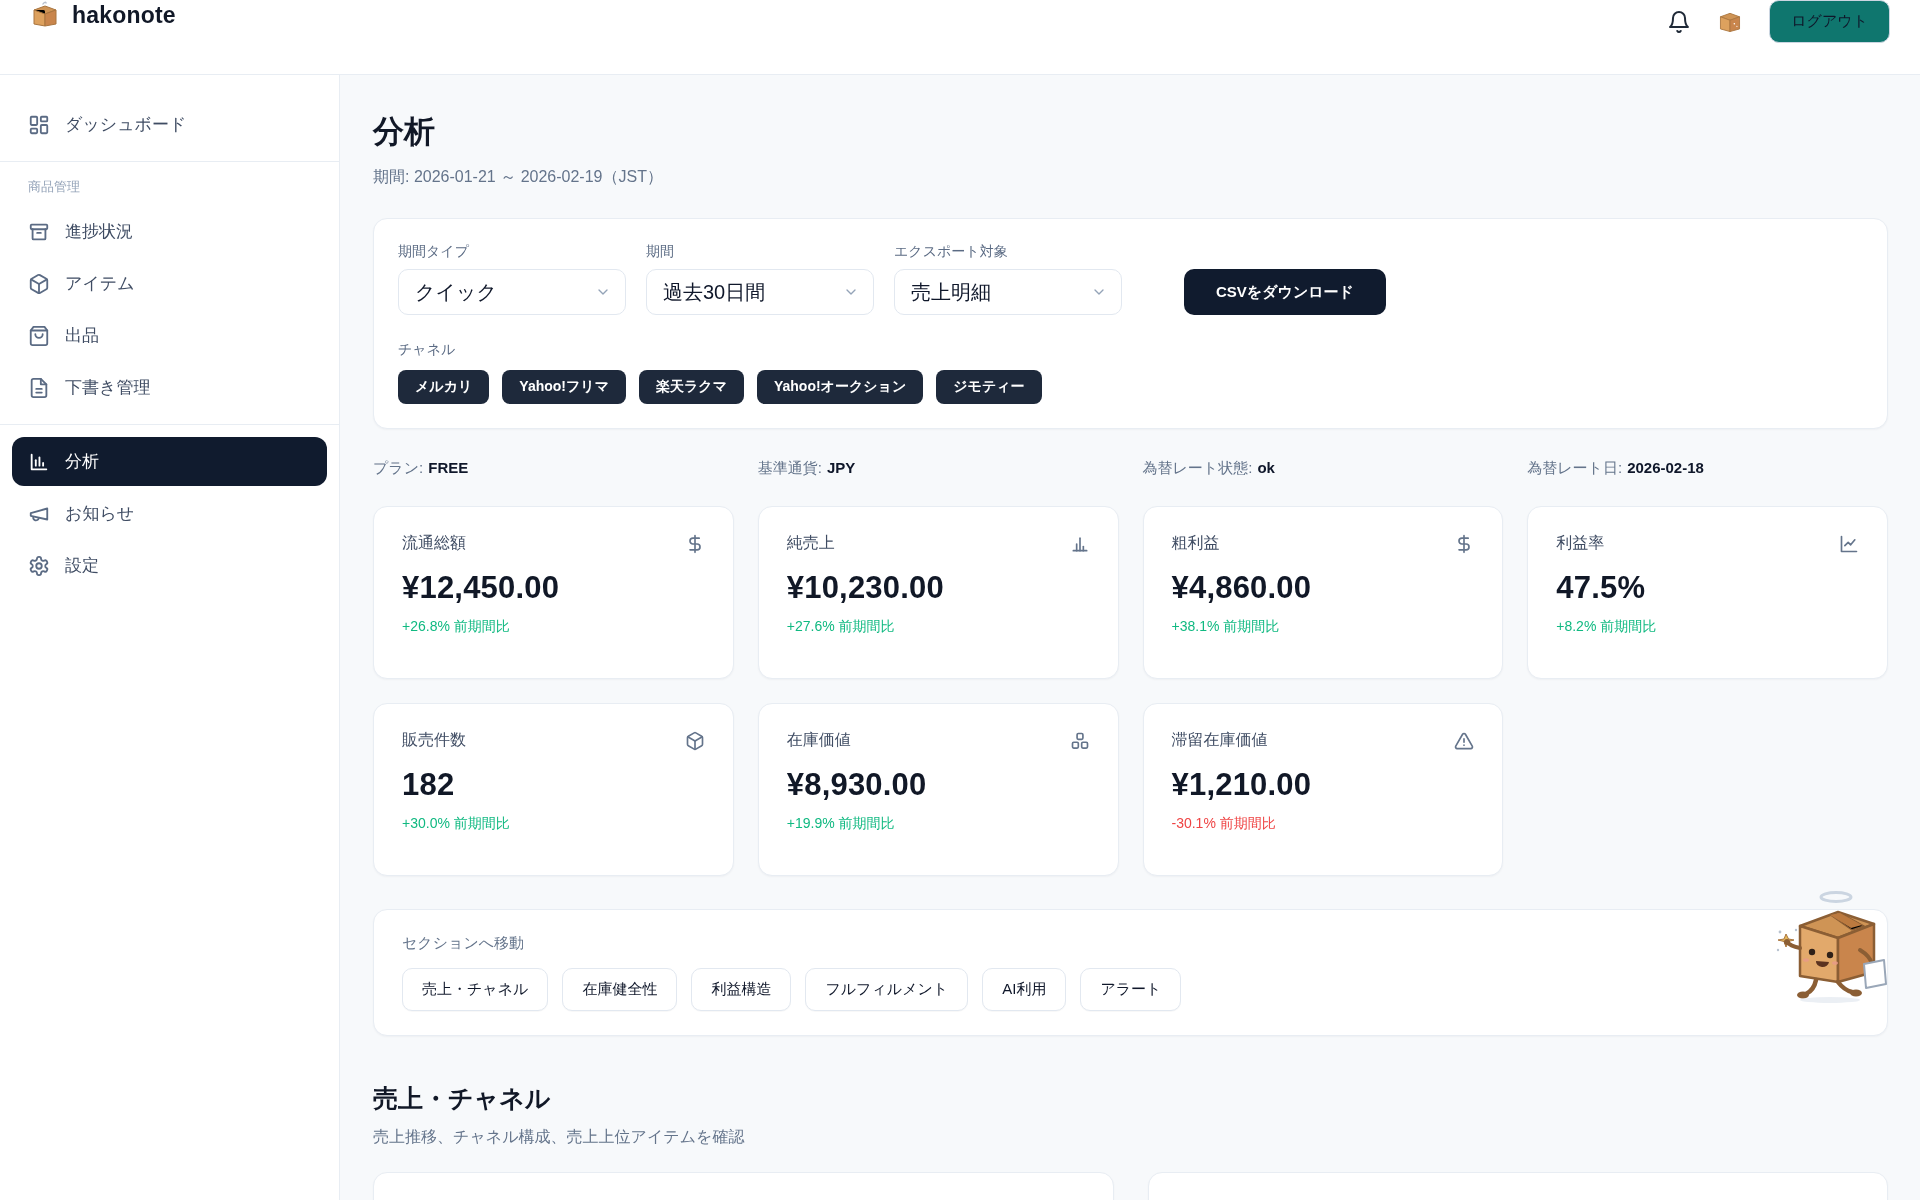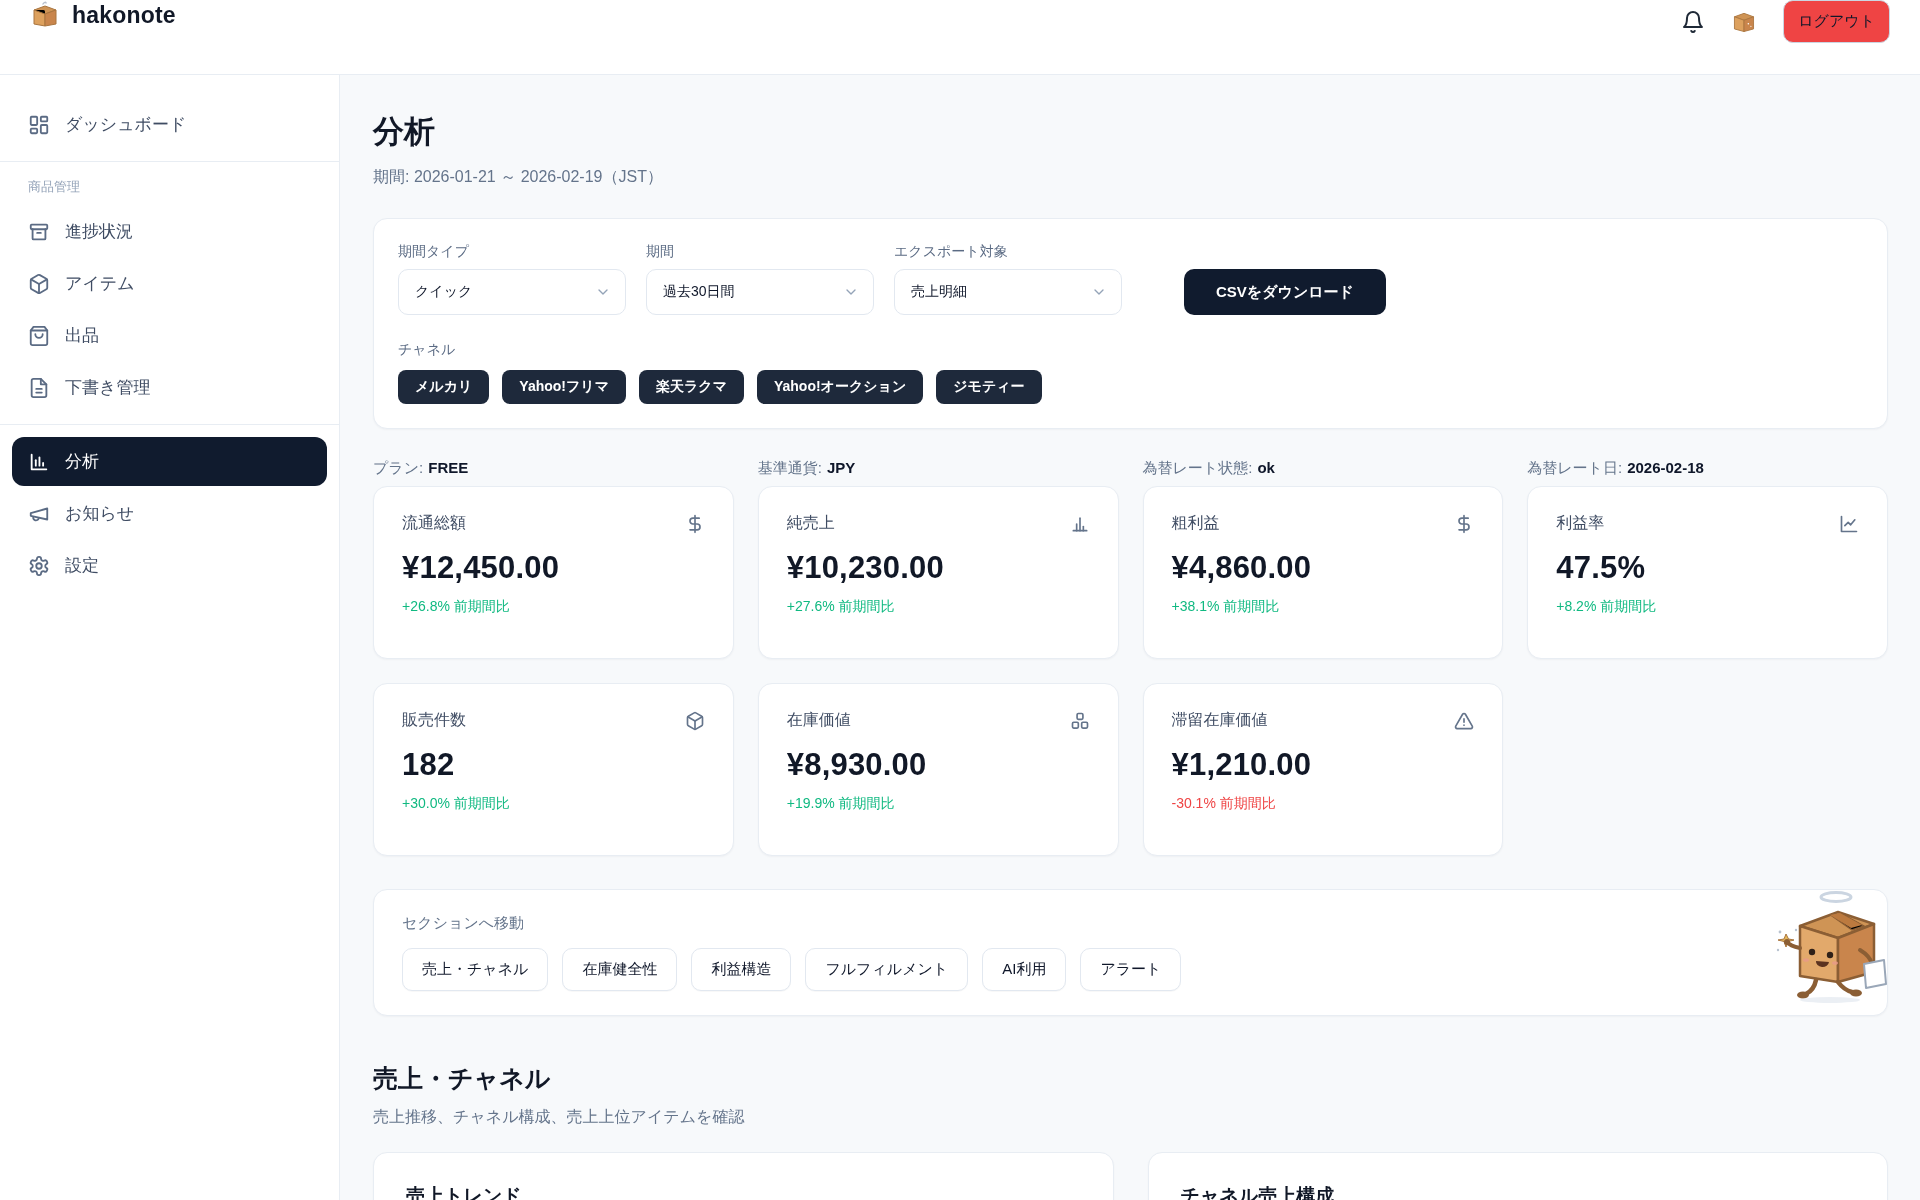--- a/index.html
+++ b/index.html
@@ -14,22 +14,22 @@
   
   .header {
     height:75px; background:#fff; border-bottom:1px solid #e8edf3;
     display:flex; align-items:flex-start; justify-content:space-between; padding:0 30px;
   }
   .brand { display:flex; align-items:center; gap:12px; }
   .brand-name { font-size:23px; font-weight:700; letter-spacing:.2px; color:#111827; }
   .header-right { display:flex; align-items:center; gap:26px; }
   .bell { color:#1f2937; cursor:pointer; }
   .logout-btn {
-    background:#ef4444; border:1px solid #cbd5e1; border-radius:10px;
-    padding:11px 14px; font-size:15px; color:#0f172a; cursor:pointer;
+    background:#0f766e; border:1px solid #cbd5e1; border-radius:10px;
+    padding:11px 21px; font-size:15px; color:#0f172a; cursor:pointer;
     font-family:inherit;
   }
 
   
   .app { display:flex; height:1125px; }
   .sidebar {
     width:340px; background:#fff; border-right:1px solid #e8edf3;
     padding-top:22px; flex-shrink:0;
   }
   .main { flex:1; background:#f7f9fb; padding:36px 32px 0 33px; overflow:hidden; }
@@ -54,21 +54,21 @@
     background:#fff; border:1px solid #e8edf3; border-radius:14px;
     box-shadow:0 1px 2px rgba(15,23,42,.04);
   }
   .filter-card { margin-top:30px; padding:24px; }
   .filter-row { display:flex; gap:20px; align-items:flex-end; }
   .field { width:228px; }
   .field-label { font-size:14px; color:#5b6b84; margin-bottom:8px; }
   .select {
     height:46px; border:1px solid #e2e8f0; border-radius:10px; background:#fff;
     display:flex; align-items:center; justify-content:space-between;
-    padding:0 14px 0 16px; font-size:14px; color:#0f172a; cursor:pointer;
+    padding:0 14px 0 16px; font-size:20px; color:#0f172a; cursor:pointer;
   }
   .select .chev { color:#94a3b8; }
   .csv-btn {
     height:46px; width:202px; margin-left:42px; background:#101b2e; color:#fff;
     border:none; border-radius:10px; font-size:15px; font-weight:700; cursor:pointer;
     font-family:inherit;
   }
   .channel-label { font-size:14px; color:#5b6b84; margin-top:26px; }
   .chips { display:flex; gap:13px; margin-top:11px; }
   .chip {
@@ -76,21 +76,21 @@
     font-size:14px; font-weight:600; cursor:pointer;
   }
 
   
   .grid4 { display:grid; grid-template-columns:repeat(4,1fr); gap:24px; }
   .meta-row { margin-top:30px; }
   .meta-item { font-size:15px; }
   .meta-label { color:#64748b; }
   .meta-value { color:#0f172a; font-weight:700; margin-left:5px; }
 
-  .kpi-grid { margin-top:8px; }
+  .kpi-grid { margin-top:28px; }
   .kpi-card { padding:26px 28px; height:173px; }
   .kpi-card + .kpi-card {}
   .kpi-head { display:flex; align-items:center; justify-content:space-between; }
   .kpi-label { font-size:16px; color:#3f4c63; }
   .kpi-icon { color:#64748b; }
   .kpi-value { font-size:31px; font-weight:700; color:#111827; margin-top:16px; letter-spacing:.2px; }
   .kpi-change { font-size:14px; margin-top:12px; }
   .trend-up { color:#10b981; }
   .trend-down { color:#ef4444; }
   .row2 { margin-top:24px; }

